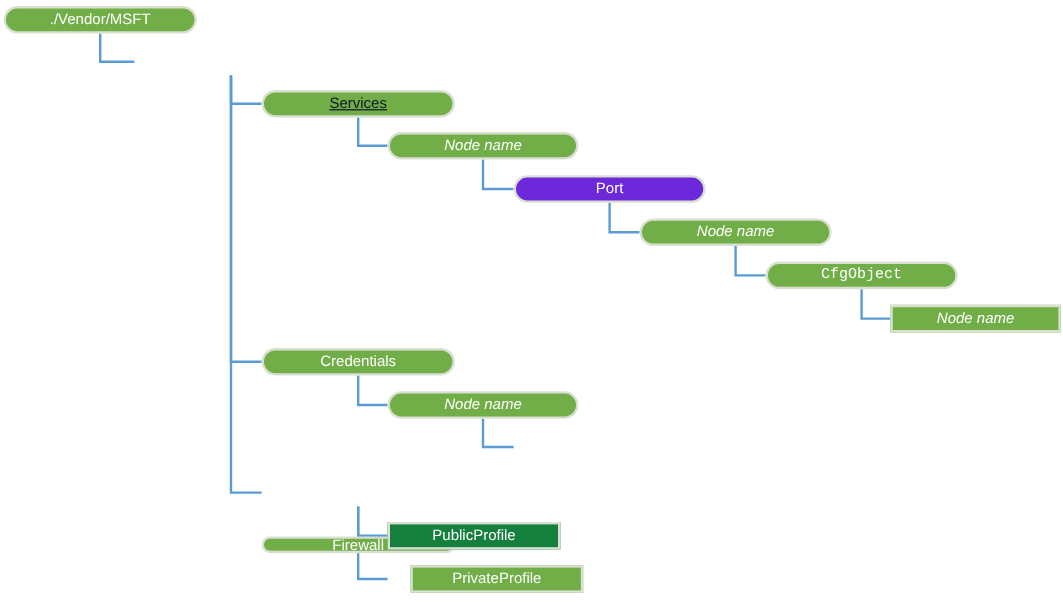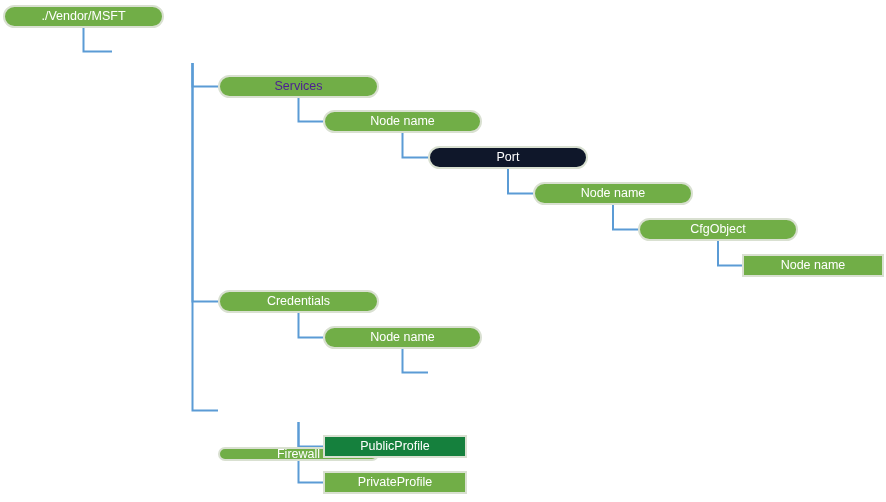--- a/index.html
+++ b/index.html
@@ -30,21 +30,21 @@
     color: #ffffff;
     font-size: 12.5px;
     line-height: 1;
     border-style: solid;
     border-width: 2px;
     white-space: nowrap;
     text-align: center;
   }
   .node.pill { border-radius: 12px; }
   .node.rect { border-radius: 0; }
-  .node.italic { }
+  .node.italic { font-style: italic; }
 </style>
 </head>
 <body>
 
 <div class="canvas" id="canvas" aria-label="AllJoynManagement configuration service provider tree" style="width: 886px; height: 502px; background: rgb(255, 255, 255);">
   <svg id="connectors" width="886" height="502" viewBox="0 0 886 502">
       <polyline points="83.5,28 83.5,51.5 112,51.5" fill="none" stroke="#5B9BD5" stroke-width="2"></polyline>
       <polyline points="192.5,63 192.5,86.5 218,86.5" fill="none" stroke="#5B9BD5" stroke-width="2"></polyline>
       <polyline points="298.5,98 298.5,121.5 323,121.5" fill="none" stroke="#5B9BD5" stroke-width="2"></polyline>
       <polyline points="402.5,133 402.5,157.5 428,157.5" fill="none" stroke="#5B9BD5" stroke-width="2"></polyline>
@@ -52,24 +52,24 @@
       <polyline points="613,205 613,229.5 638,229.5" fill="none" stroke="#5B9BD5" stroke-width="2"></polyline>
       <polyline points="718,241 718,265.5 742,265.5" fill="none" stroke="#5B9BD5" stroke-width="2"></polyline>
       <polyline points="192.5,63 192.5,301.5 218,301.5" fill="none" stroke="#5B9BD5" stroke-width="2"></polyline>
       <polyline points="298.5,313 298.5,337.5 323,337.5" fill="none" stroke="#5B9BD5" stroke-width="2"></polyline>
       <polyline points="402.5,349 402.5,372.5 428,372.5" fill="none" stroke="#5B9BD5" stroke-width="2"></polyline>
       <polyline points="192.5,63 192.5,410.5 218,410.5" fill="none" stroke="#5B9BD5" stroke-width="2"></polyline>
       <polyline points="298.5,422 298.5,446.5 323,446.5" fill="none" stroke="#5B9BD5" stroke-width="2"></polyline>
       <polyline points="298.5,422 298.5,482.5 323,482.5" fill="none" stroke="#5B9BD5" stroke-width="2"></polyline>
     </svg>
 <div class="node pill" style="left: 3px; top: 5px; width: 161px; height: 23px; background: rgb(113, 174, 71); border-color: rgb(217, 224, 209); color: rgb(255, 255, 255);">./Vendor/MSFT</div>
-    <div class="node pill" style="left: 218px; top: 75px; width: 161px; height: 23px; background: rgb(113, 174, 71); border-color: rgb(217, 224, 209); color: #4c1d95;">Services</div>
+    <div class="node pill" style="left: 218px; top: 75px; width: 161px; height: 23px; background: rgb(113, 174, 71); border-color: rgb(217, 224, 209); color: #0f172a; text-decoration: underline;">Services</div>
     <div class="node pill italic" style="left: 323px; top: 110px; width: 159px; height: 23px; background: rgb(113, 174, 71); border-color: rgb(217, 224, 209); color: rgb(255, 255, 255);">Node name</div>
-    <div class="node pill" style="left: 428px; top: 146px; width: 160px; height: 23px; background: #0f172a; border-color: rgb(217, 224, 209); color: rgb(255, 255, 255);">Port</div>
+    <div class="node pill" style="left: 428px; top: 146px; width: 160px; height: 23px; background: #6d28d9; border-color: rgb(217, 224, 209); color: rgb(255, 255, 255);">Port</div>
     <div class="node pill italic" style="left: 533px; top: 182px; width: 160px; height: 23px; background: rgb(113, 174, 71); border-color: rgb(217, 224, 209); color: rgb(255, 255, 255);">Node name</div>
-    <div class="node pill" style="left: 638px; top: 218px; width: 160px; height: 23px; background: rgb(113, 174, 71); border-color: rgb(217, 224, 209); color: rgb(255, 255, 255);">CfgObject</div>
+    <div class="node pill" style="left: 638px; top: 218px; width: 160px; height: 23px; background: rgb(113, 174, 71); border-color: rgb(217, 224, 209); color: rgb(255, 255, 255); font-family: Liberation Mono, monospace;">CfgObject</div>
     <div class="node rect italic" style="left: 742px; top: 254px; width: 142px; height: 23px; background: rgb(113, 174, 71); border-color: rgb(217, 224, 209); color: rgb(255, 255, 255);">Node name</div>
     <div class="node pill" style="left: 218px; top: 290px; width: 161px; height: 23px; background: rgb(113, 174, 71); border-color: rgb(217, 224, 209); color: rgb(255, 255, 255);">Credentials</div>
     <div class="node pill italic" style="left: 323px; top: 326px; width: 159px; height: 23px; background: rgb(113, 174, 71); border-color: rgb(217, 224, 209); color: rgb(255, 255, 255);">Node name</div>
     <div class="node pill" style="left: 218px; top: 399px; width: 161px; height: 14px; background: rgb(113, 174, 71); border-color: rgb(217, 224, 209); color: rgb(255, 255, 255); margin-top: 48px;">Firewall</div>
     <div class="node rect" style="left: 323px; top: 435px; width: 144px; height: 23px; background: #15803d; border-color: rgb(217, 224, 209); color: rgb(255, 255, 255);">PublicProfile</div>
-    <div class="node rect" style="left: 323px; top: 471px; width: 144px; height: 23px; background: rgb(113, 174, 71); border-color: rgb(217, 224, 209); color: rgb(255, 255, 255);">PrivateProfile</div>
+    <div class="node rect" style="left: 342px; top: 471px; width: 144px; height: 23px; background: rgb(113, 174, 71); border-color: rgb(217, 224, 209); color: rgb(255, 255, 255);">PrivateProfile</div>
   </div>
 
 </body></html>

